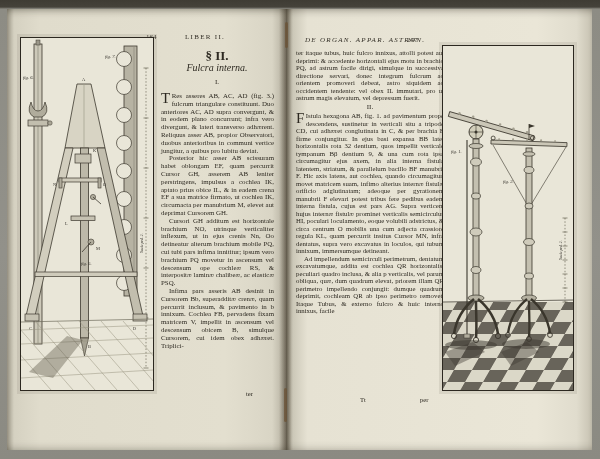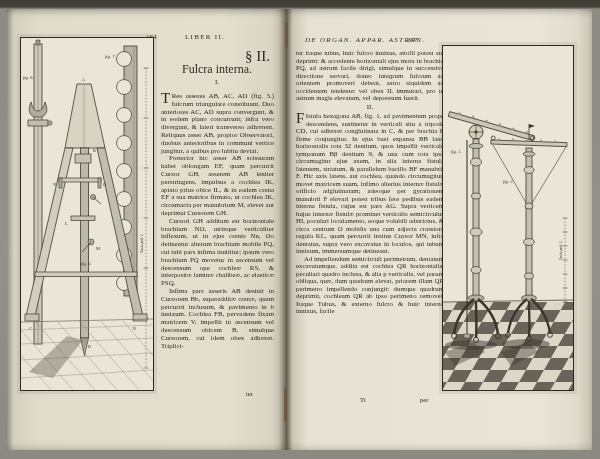--- a/index.html
+++ b/index.html
@@ -20,22 +20,22 @@
     box-shadow: inset 0 6px 8px -6px rgba(30,25,15,.5), inset 0 -6px 8px -6px rgba(30,25,15,.3);
   }
   .gutter { position:absolute; left:279px; top:9px; width:14px; height:441px;
     background:linear-gradient(90deg,rgba(40,30,15,0),rgba(40,30,15,.42) 50%,rgba(40,30,15,0)); }
   .seam { position:absolute; width:3px; background:#6b5335; opacity:.75; border-radius:2px; }
   .seam.s1 { left:285px; top:22px; height:26px; }
   .seam.s2 { left:284px; top:388px; height:34px; }
 
   .runhead { position:absolute; font-size:7px; letter-spacing:1.3px; color:#332f27; white-space:nowrap; }
   .pagenum { position:absolute; font-size:7px; color:#332f27; }
-  .sec-head { position:absolute; left:164px; top:48px; width:106px; text-align:right; font-size:15px; }
-  .sec-sub  { position:absolute; left:164px; top:62px; width:106px; text-align:center; font-size:12px; }
+  .sec-head { position:absolute; left:164px; top:48px; width:106px; text-align:center; font-size:13px;font-weight:bold; }
+  .sec-sub  { position:absolute; left:164px; top:62px; width:106px; text-align:center; font-size:10px; font-style:italic; }
   .part-num-abs { position:absolute; left:164px; top:78px; width:106px; text-align:center; font-size:7px; }
 
   .col { position:absolute; text-align:justify; color:#2c2820; }
   .col-left  { left:161px; top:92px; width:113px; font-size:6.9px; line-height:7.8px; }
   .col-right { left:296px; top:49px; width:148px; font-size:6.8px; line-height:7.5px; }
   .col p { margin:0; }
   .col p.ind { text-indent:8px; }
   .dropcap { float:left; font-size:15px; line-height:12.8px; padding-right:1.5px; }
   .part-num-flow { text-align:center; font-size:7px; margin:2px 0 1px 0; }
 

